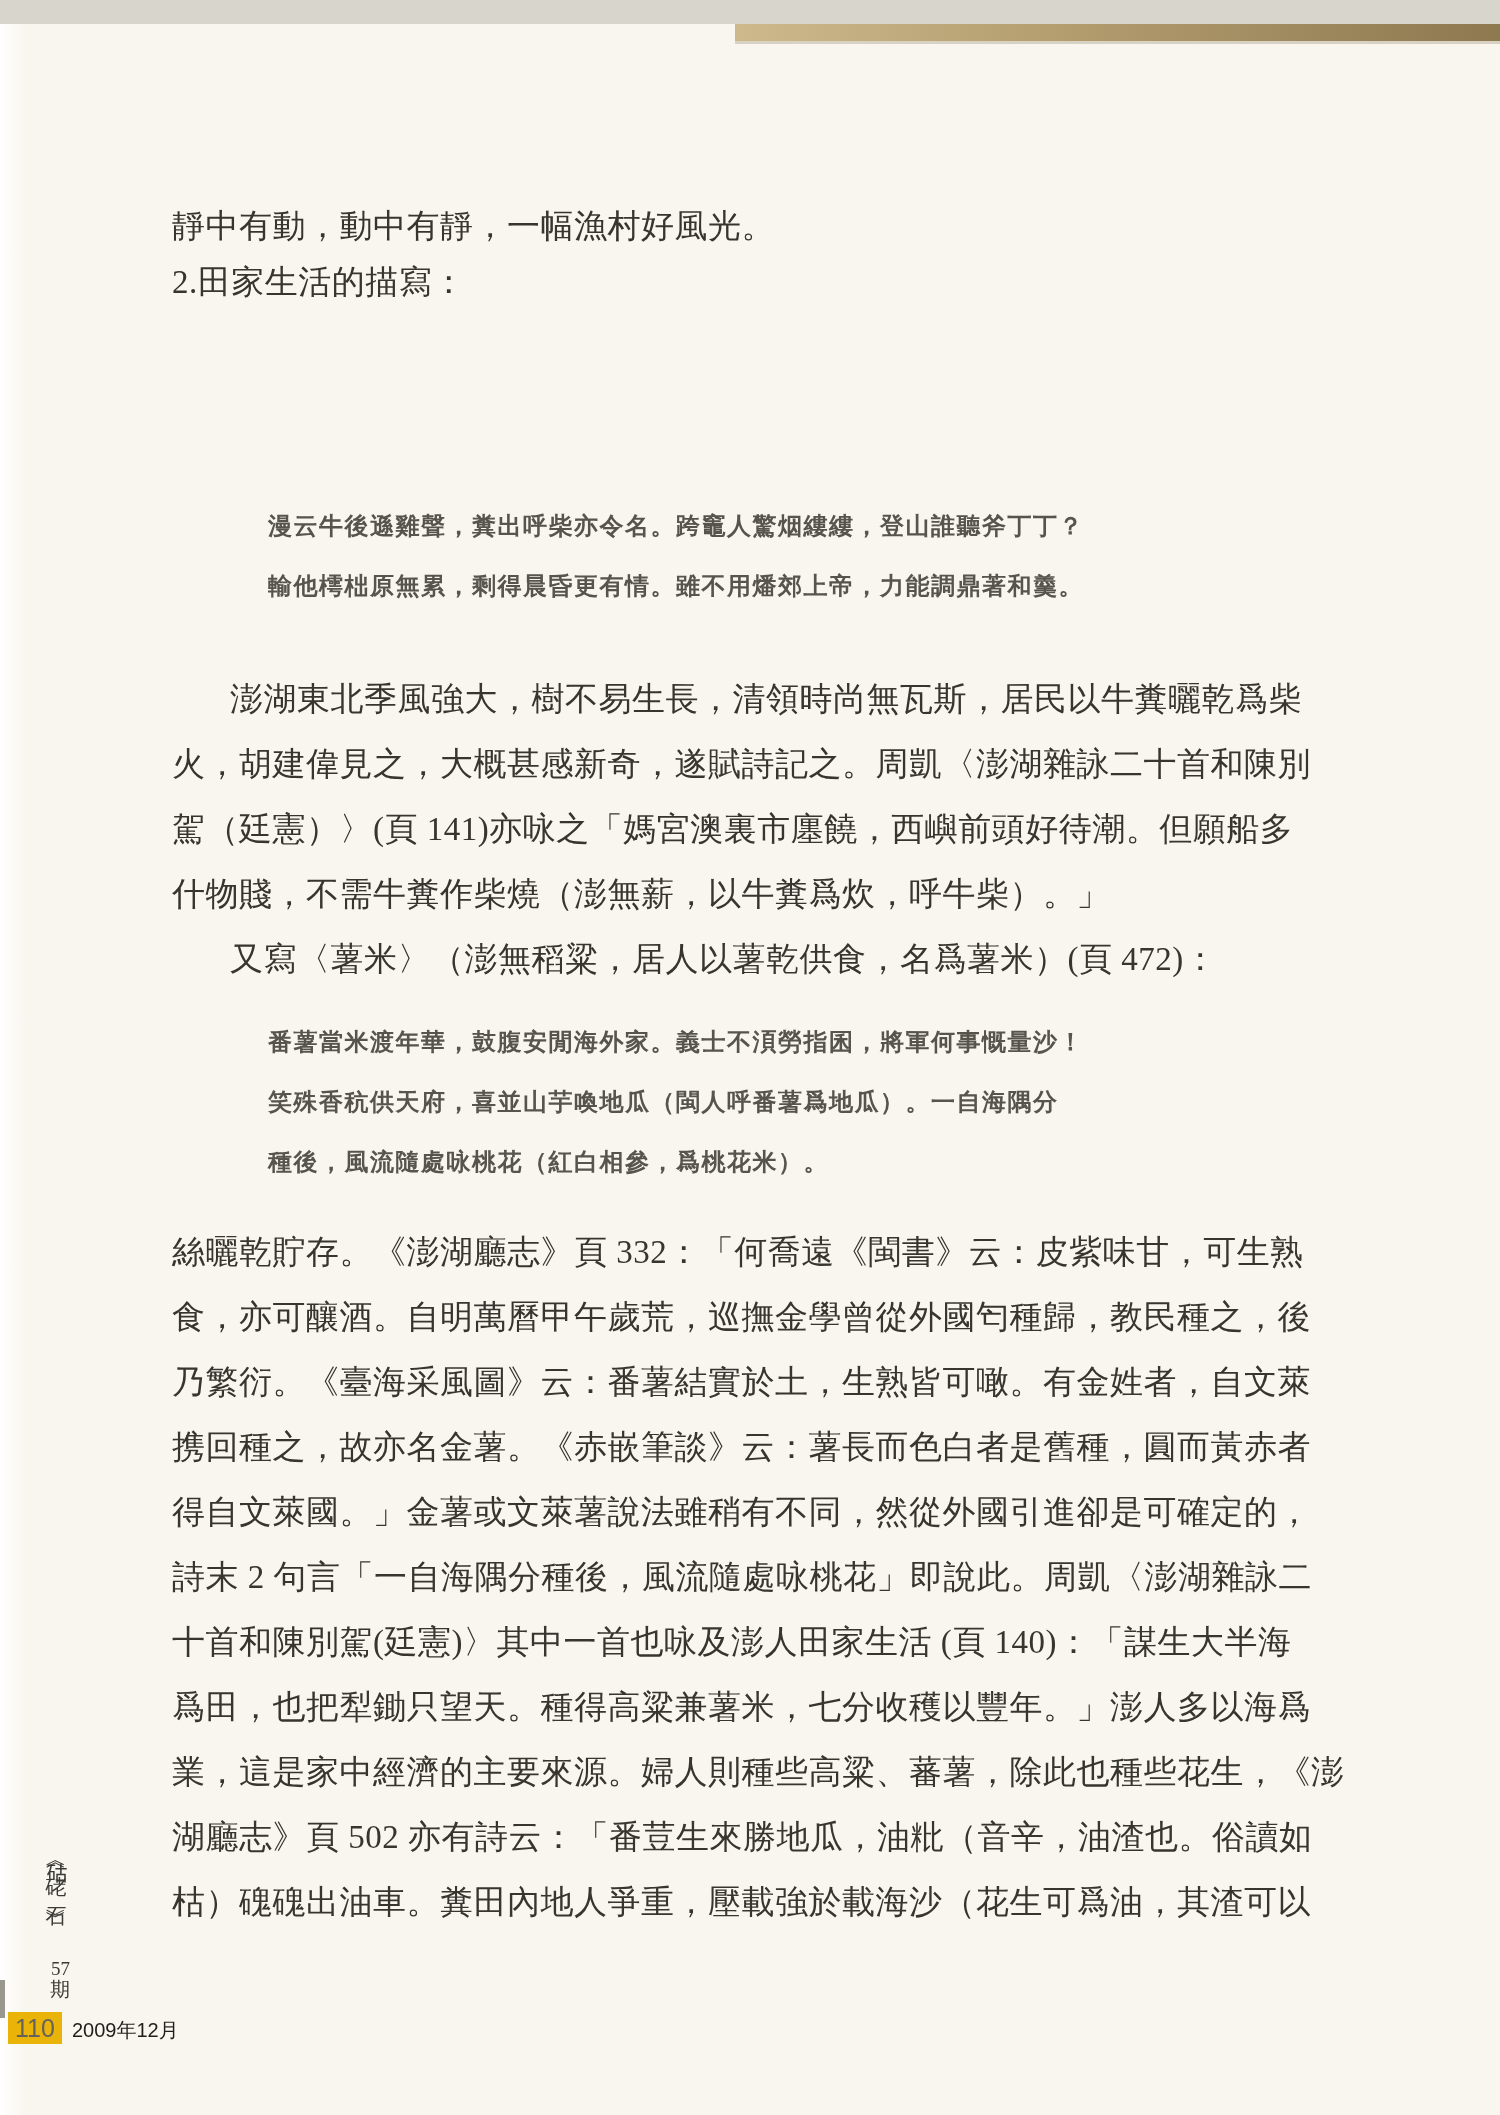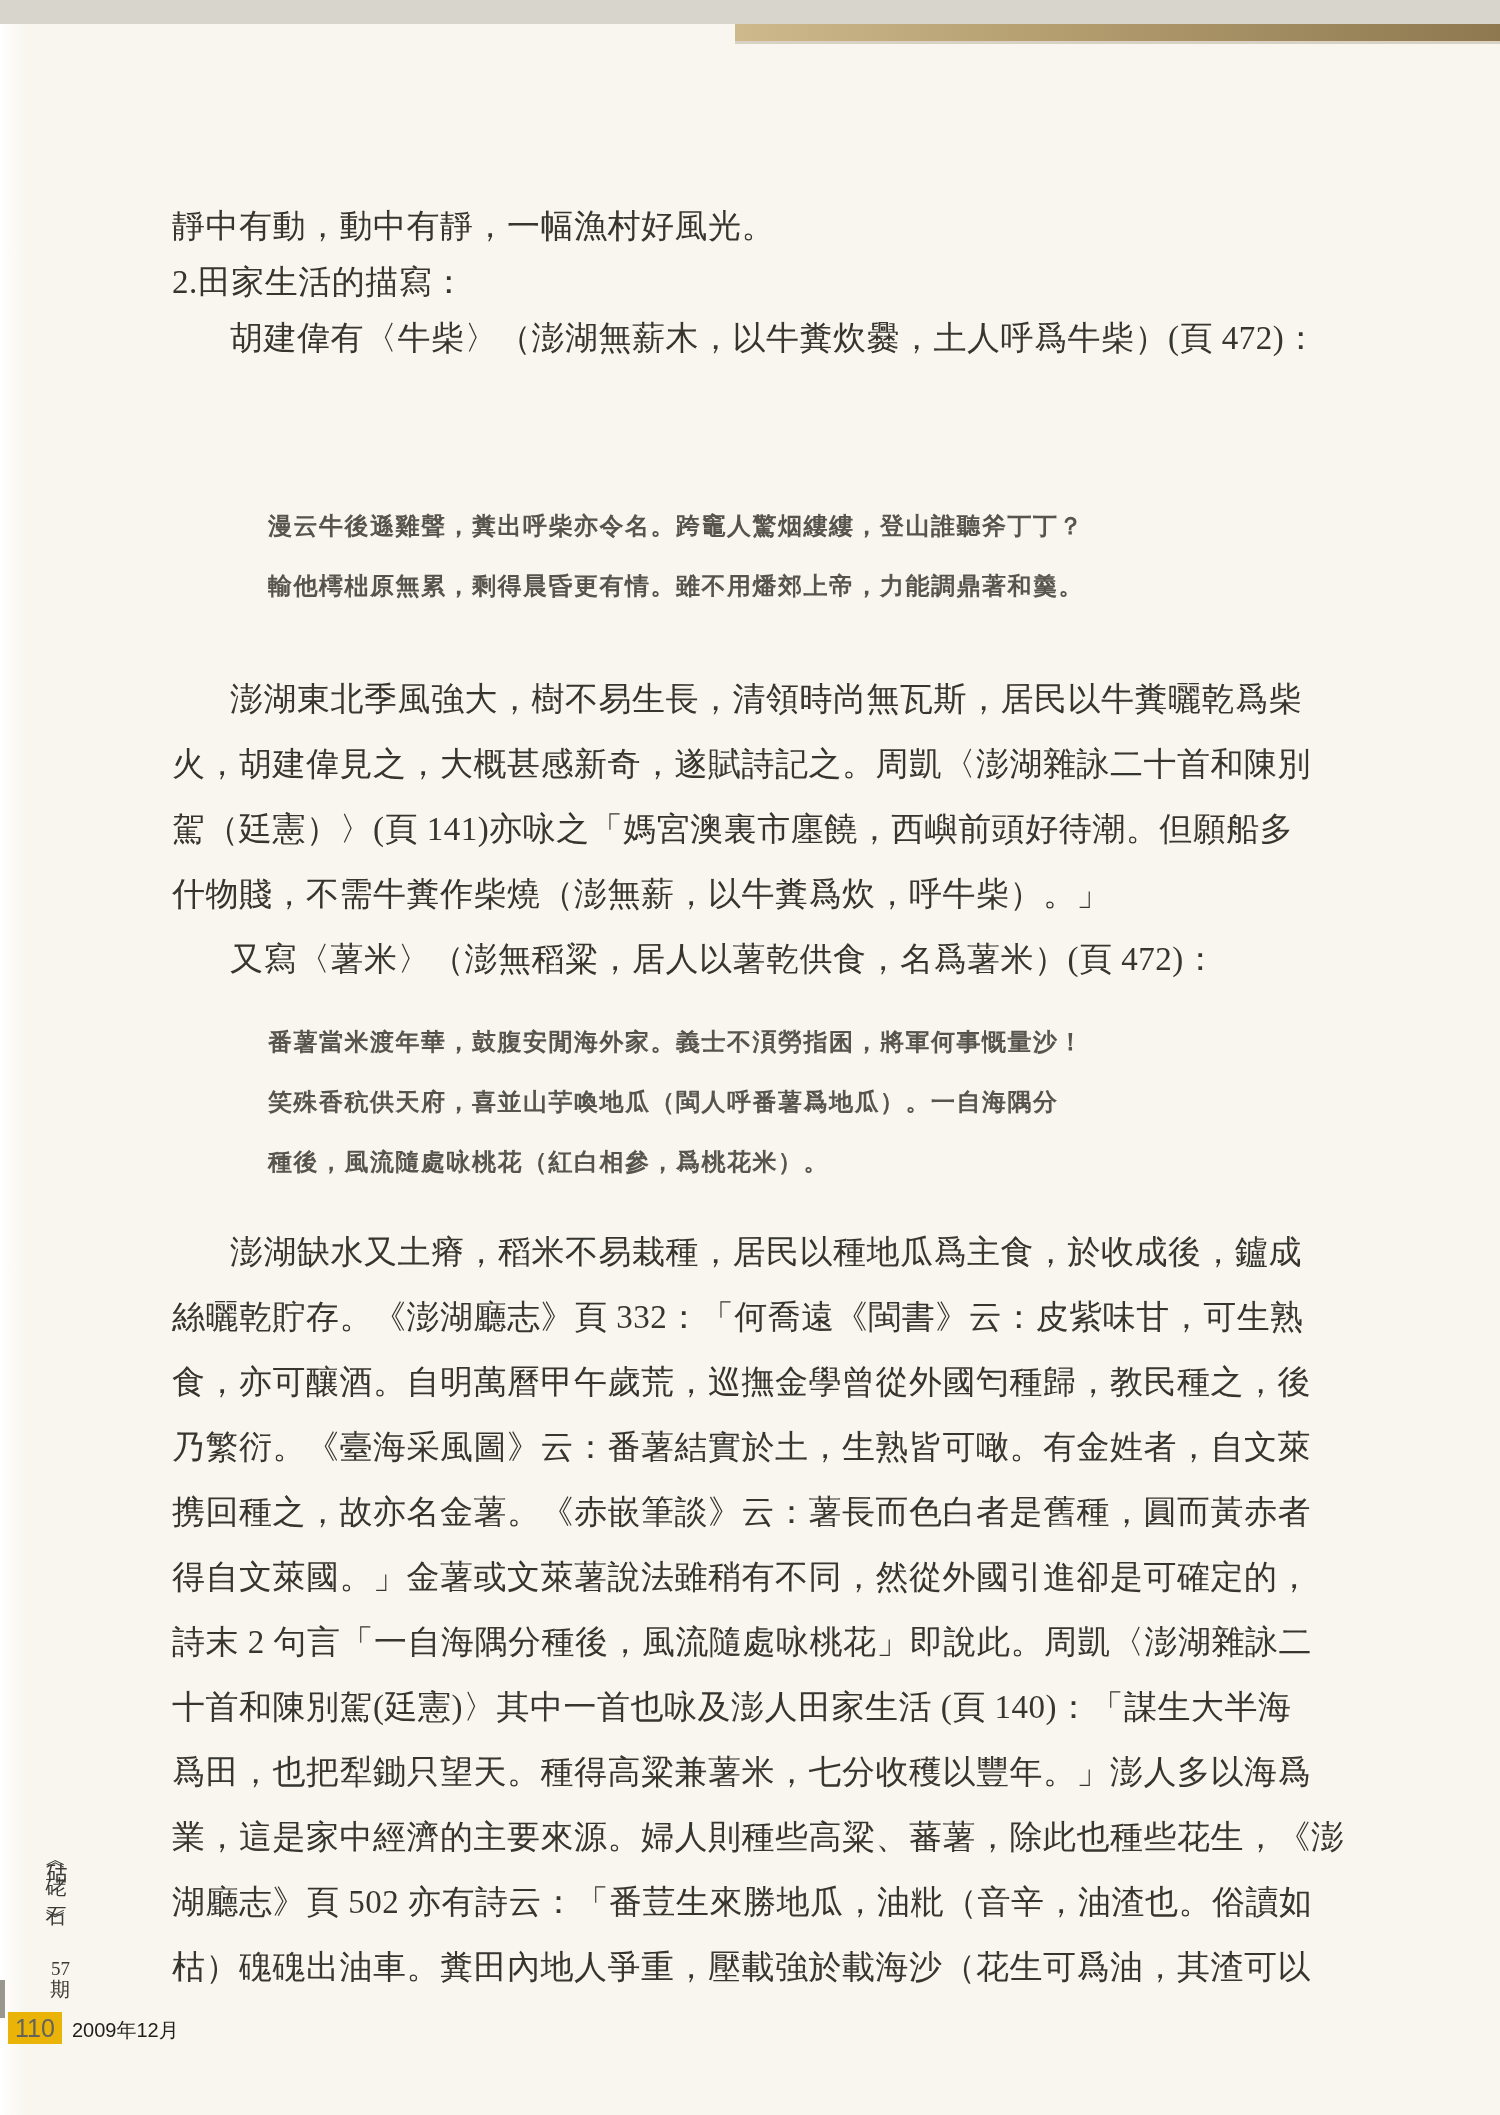--- a/index.html
+++ b/index.html
@@ -86,21 +86,20 @@
 <div class="page">
 
   <div class="left-edge"></div>
   <div class="top-strip"></div>
   <div class="top-strip-shadow"></div>
   <div class="scan-tick"></div>
 
   <div class="body-text intro-block">
     <div>靜中有動，動中有靜，一幅漁村好風光。</div>
     <div>2.田家生活的描寫：</div>
-    <div class="indent">胡建偉有〈牛柴〉（澎湖無薪木，以牛糞炊爨，土人呼爲牛柴）(頁 472)：</div>
   </div>
 
   <div class="poem poem1-block">
     <div>漫云牛後遜雞聲，糞出呼柴亦令名。跨竈人驚烟縷縷，登山誰聽斧丁丁？</div>
     <div>輸他樗柮原無累，剩得晨昏更有情。雖不用燔郊上帝，力能調鼎著和羹。</div>
   </div>
 
   <div class="body-text para2-block">
     <div class="indent">澎湖東北季風強大，樹不易生長，清領時尚無瓦斯，居民以牛糞曬乾爲柴</div>
     <div>火，胡建偉見之，大概甚感新奇，遂賦詩記之。周凱〈澎湖雜詠二十首和陳別</div>
@@ -109,21 +108,20 @@
     <div class="indent">又寫〈薯米〉（澎無稻粱，居人以薯乾供食，名爲薯米）(頁 472)：</div>
   </div>
 
   <div class="poem poem2-block">
     <div>番薯當米渡年華，鼓腹安閒海外家。義士不湏勞指囷，將軍何事慨量沙！</div>
     <div>笑殊香秔供天府，喜並山芋喚地瓜（閩人呼番薯爲地瓜）。一自海隅分</div>
     <div>種後，風流隨處咏桃花（紅白相參，爲桃花米）。</div>
   </div>
 
   <div class="body-text para3-block">
-    <div class="indent">澎湖缺水又土瘠，稻米不易栽種，居民以種地瓜爲主食，於收成後，鑪成</div>
     <div>絲曬乾貯存。《澎湖廳志》頁 332：「何喬遠《閩書》云：皮紫味甘，可生熟</div>
     <div>食，亦可釀酒。自明萬曆甲午歲荒，巡撫金學曾從外國匄種歸，教民種之，後</div>
     <div>乃繁衍。《臺海采風圖》云：番薯結實於土，生熟皆可噉。有金姓者，自文萊</div>
     <div>携回種之，故亦名金薯。《赤嵌筆談》云：薯長而色白者是舊種，圓而黃赤者</div>
     <div>得自文萊國。」金薯或文萊薯說法雖稍有不同，然從外國引進卻是可確定的，</div>
     <div>詩末 2 句言「一自海隅分種後，風流隨處咏桃花」即說此。周凱〈澎湖雜詠二</div>
     <div>十首和陳別駕(廷憲)〉其中一首也咏及澎人田家生活 (頁 140)：「謀生大半海</div>
     <div>爲田，也把犁鋤只望天。種得高粱兼薯米，七分收穫以豐年。」澎人多以海爲</div>
     <div>業，這是家中經濟的主要來源。婦人則種些高粱、蕃薯，除此也種些花生，《澎</div>
     <div>湖廳志》頁 502 亦有詩云：「番荳生來勝地瓜，油粃（音辛，油渣也。俗讀如</div>

